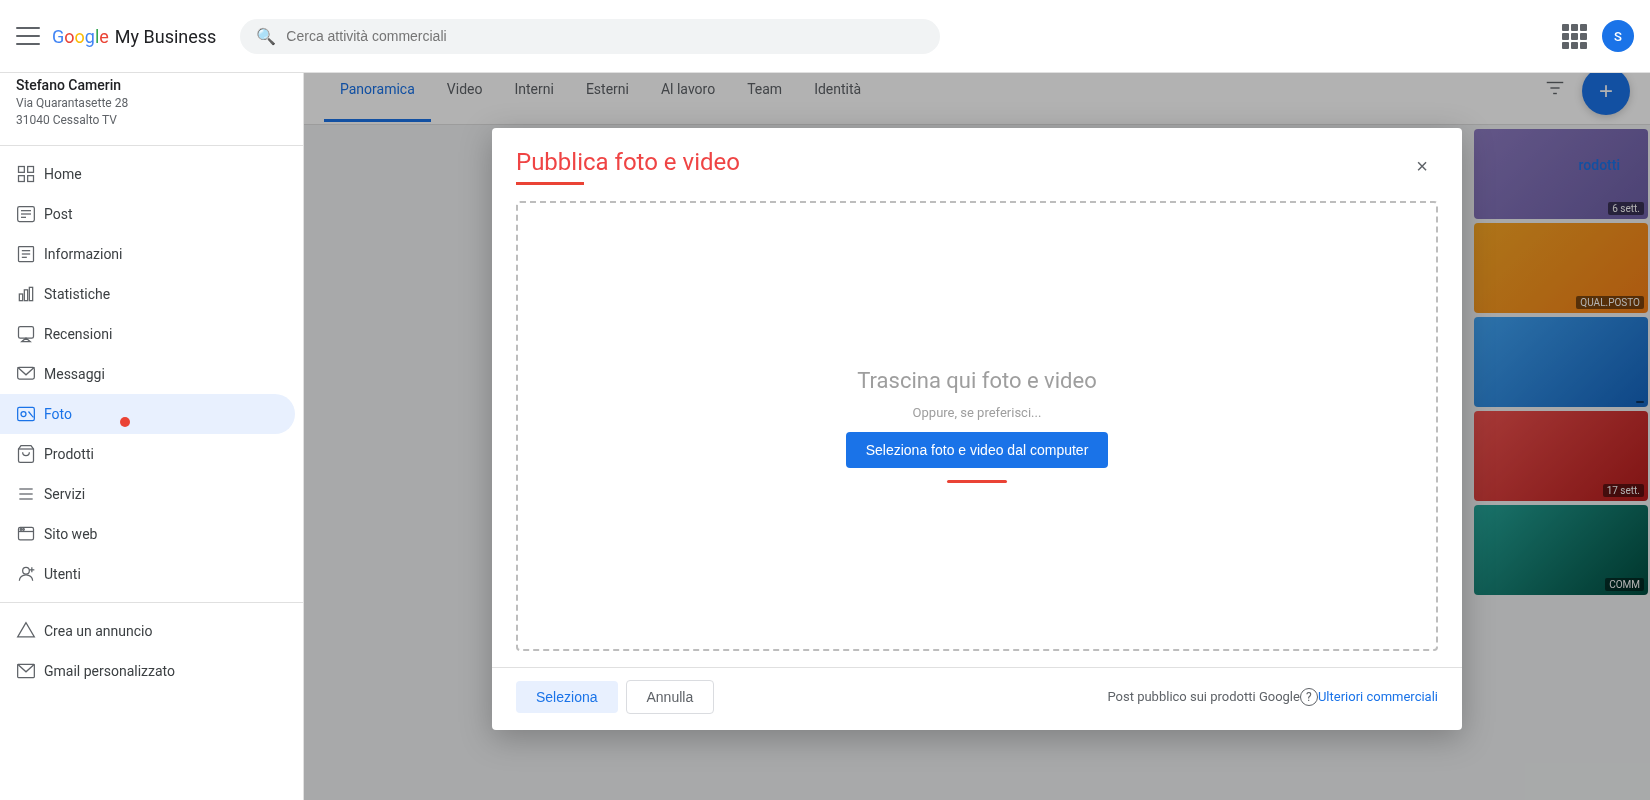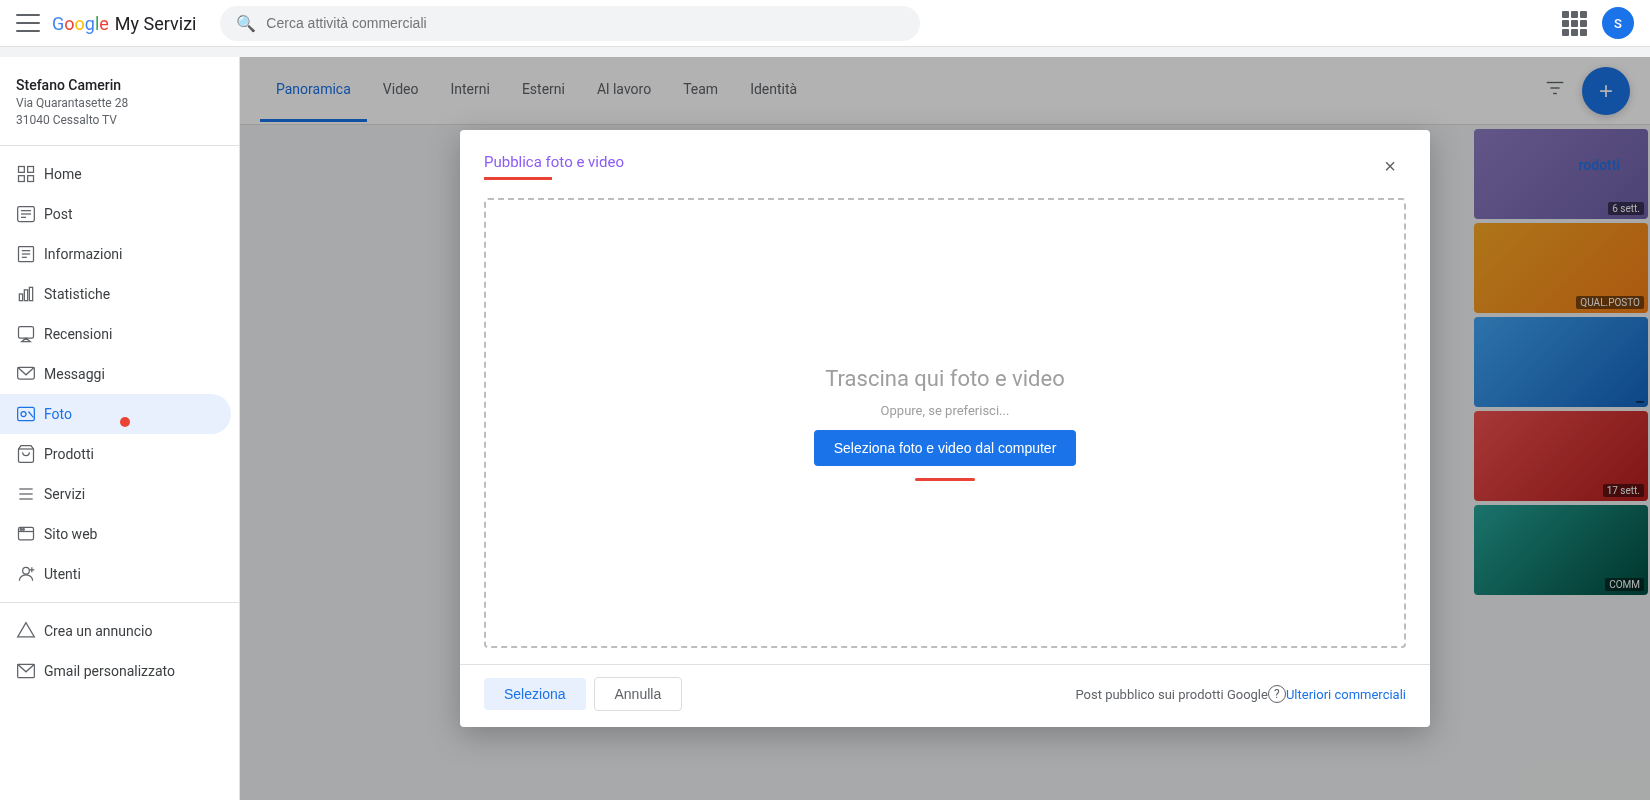--- a/index.html
+++ b/index.html
@@ -2,21 +2,21 @@
 <html><head>
   <meta charset="utf-8">
   <style>
     * { box-sizing: border-box; margin: 0; padding: 0; }
     body { font-family: 'Roboto', Arial, sans-serif; background: #f1f3f4; height: 800px; overflow: hidden; }
 
     
     .topbar {
       display: flex;
       align-items: center;
-      height: 47px;
+      height: 73px;
       background: #fff;
       border-bottom: 1px solid #e0e0e0;
       padding: 0 16px;
       position: fixed;
       top: 0; left: 0; right: 0;
       z-index: 100;
     }
     .topbar-menu-icon {
       width: 24px; height: 24px;
       display: flex; flex-direction: column; justify-content: space-around;
@@ -71,21 +71,21 @@
 
     
     .main-layout {
       display: flex;
       margin-top: 57px;
       height: calc(800px - 57px);
     }
 
     
     .sidebar {
-      width: 240px;
+      width: 304px;
       background: #fff;
       border-right: 1px solid #e0e0e0;
       overflow-y: auto;
       flex-shrink: 0;
     }
     .sidebar-user {
       padding: 20px 16px 16px;
       border-bottom: 1px solid #e0e0e0;
     }
     .sidebar-user-name {
@@ -204,21 +204,21 @@
       max-height: 650px;
       box-shadow: 0 8px 32px rgba(0,0,0,0.25);
       display: flex; flex-direction: column;
       position: relative;
     }
     .modal-header {
       display: flex; align-items: center; justify-content: space-between;
       padding: 20px 24px 0;
     }
     .modal-title {
-      font-size: 15px; font-weight: 400; color: #8b5cf6;
+      font-size: 24px; font-weight: 400; color: #ef4444;
     }
     .modal-title-underline {
       height: 3px; background: #ea4335;
       width: 68px; margin-top: 6px;
     }
     .modal-close {
       font-size: 20px; color: #5f6368; cursor: pointer;
       background: none; border: none;
       width: 32px; height: 32px;
       display: flex; align-items: center; justify-content: center;
@@ -290,21 +290,21 @@
 <div class="topbar">
   <div class="topbar-menu-icon">
     <span></span>
       <span></span>
       <span></span>
   </div>
   <div class="topbar-logo">
     <span>
       <span class="logo-g">G</span><span class="logo-o1">o</span><span class="logo-o2">o</span><span class="logo-g2">g</span><span class="logo-l">l</span><span class="logo-e">e</span>
     </span>
-    <span> My Servizi</span>
+    <span> My Business</span>
   </div>
   <div class="topbar-search">
     <span>🔍</span>
     <input type="text" placeholder="Cerca attività commerciali" style="">
   </div>
   <div class="topbar-right">
     <div class="apps-icon">
       <span></span>
         <span></span>
         <span></span>

